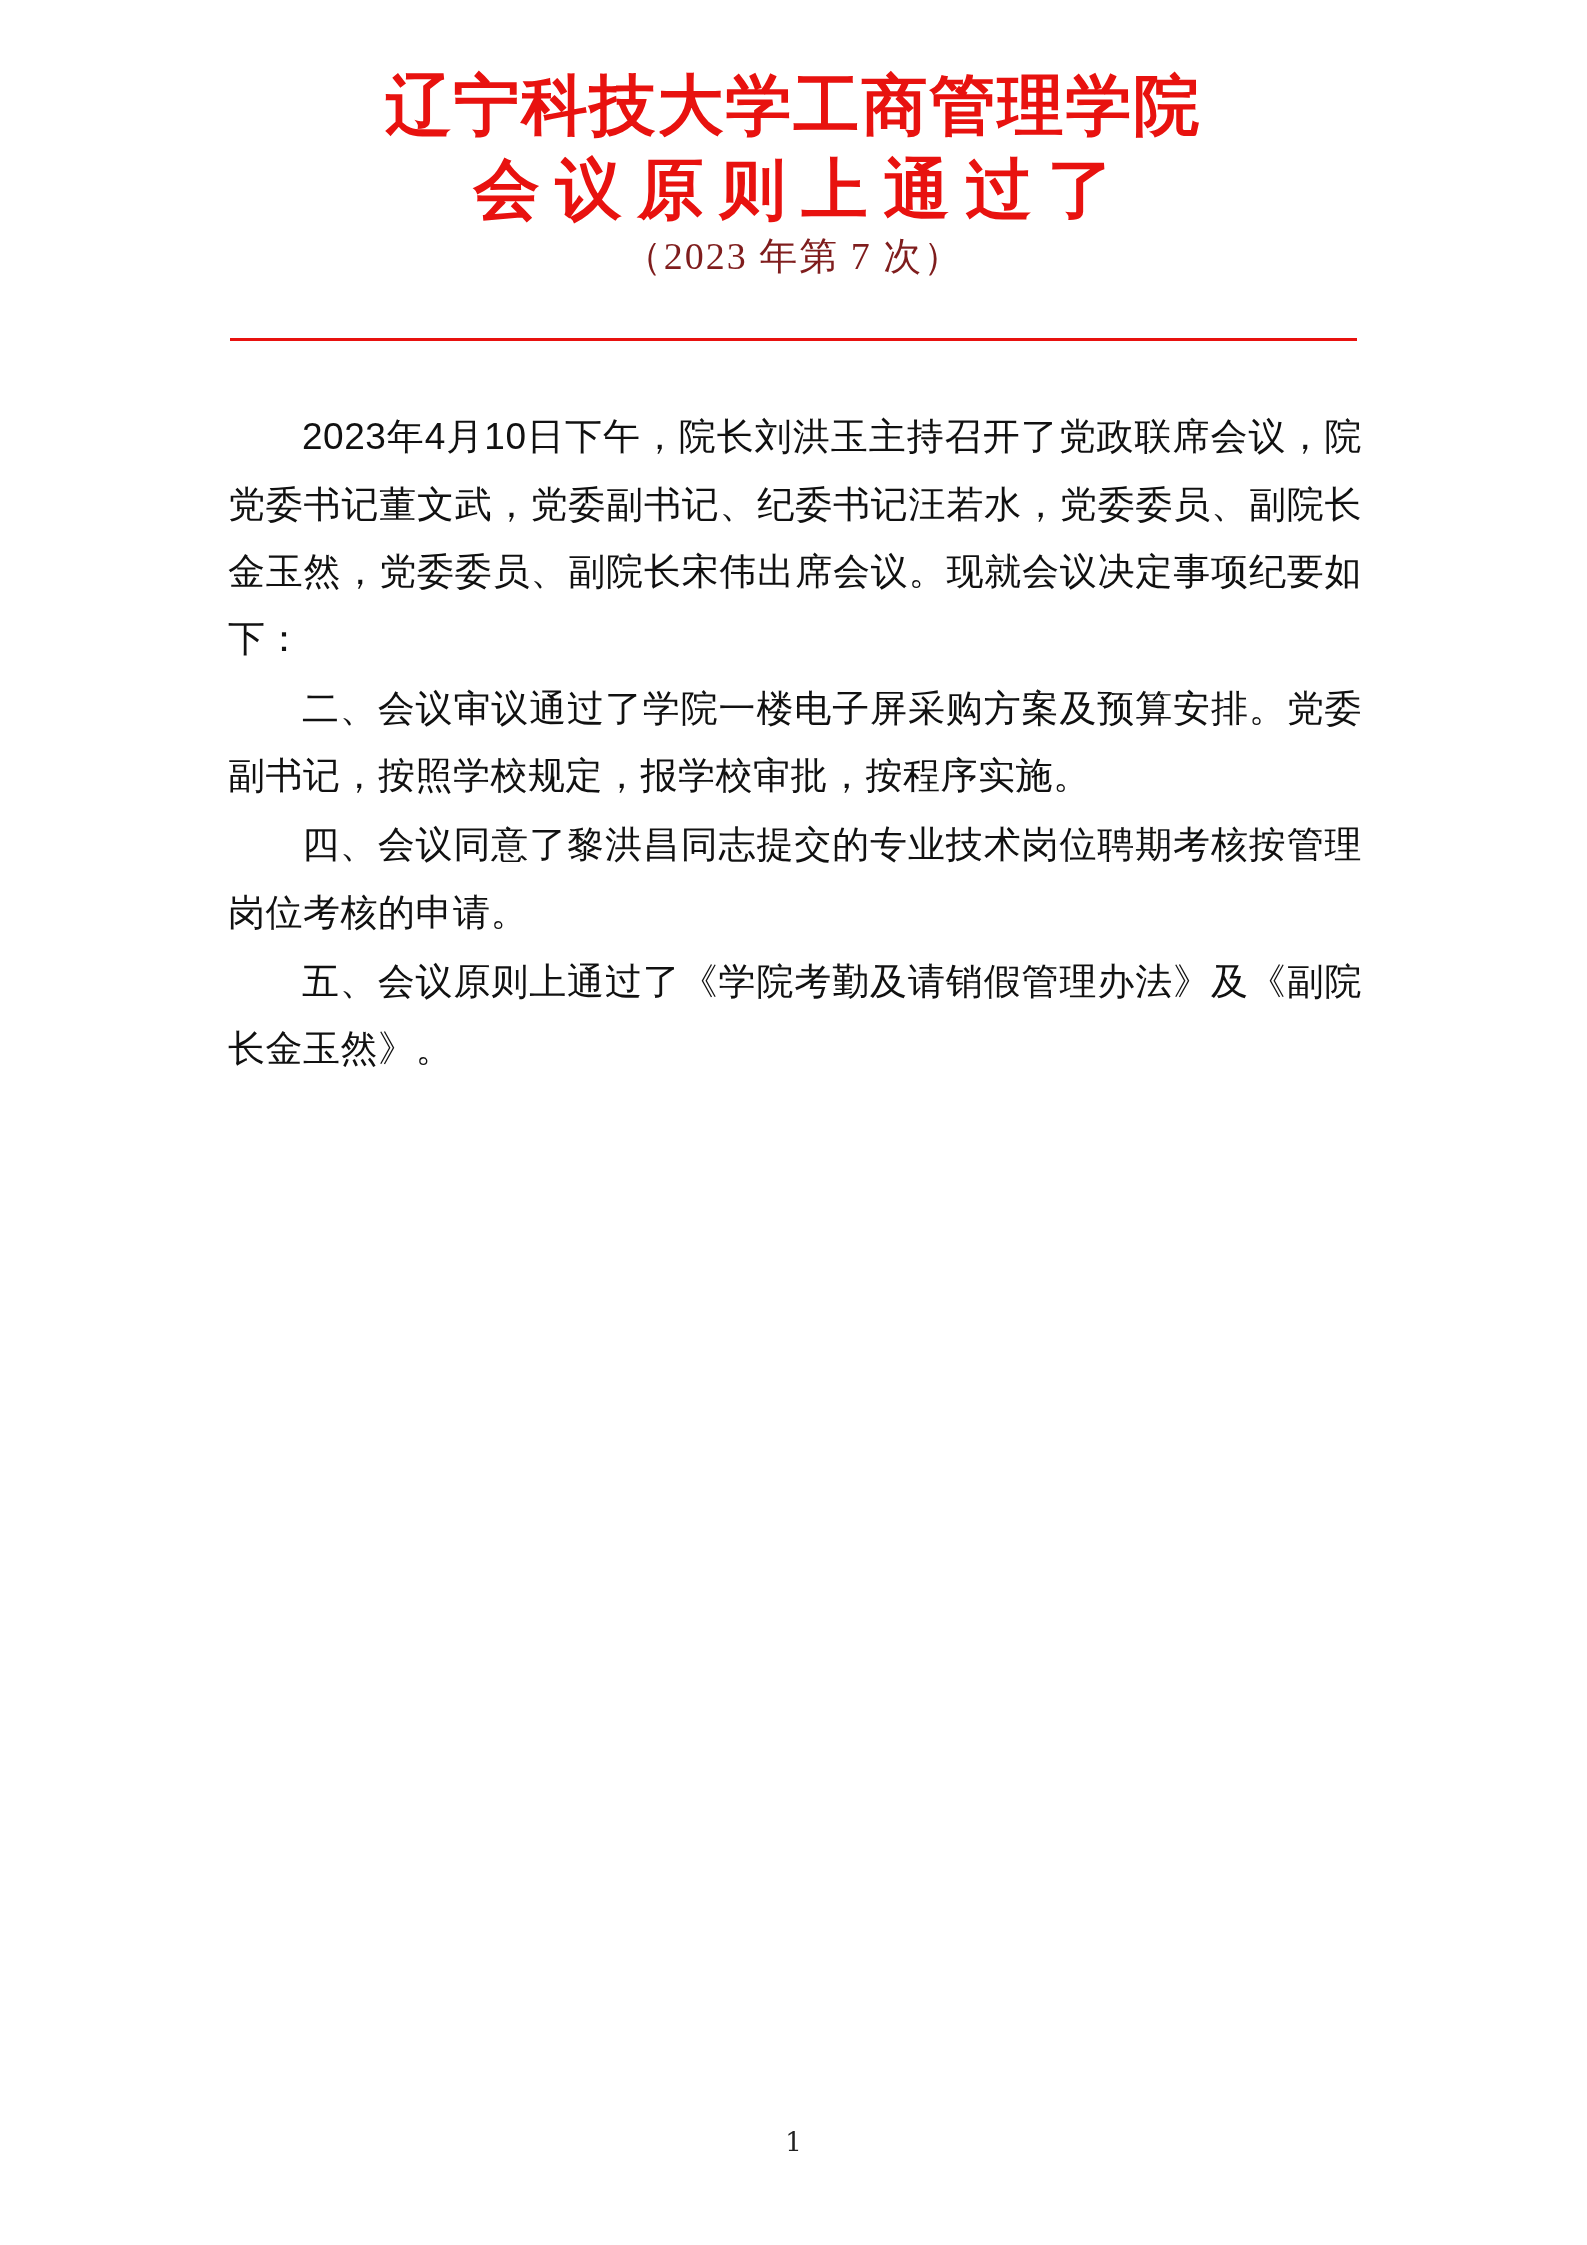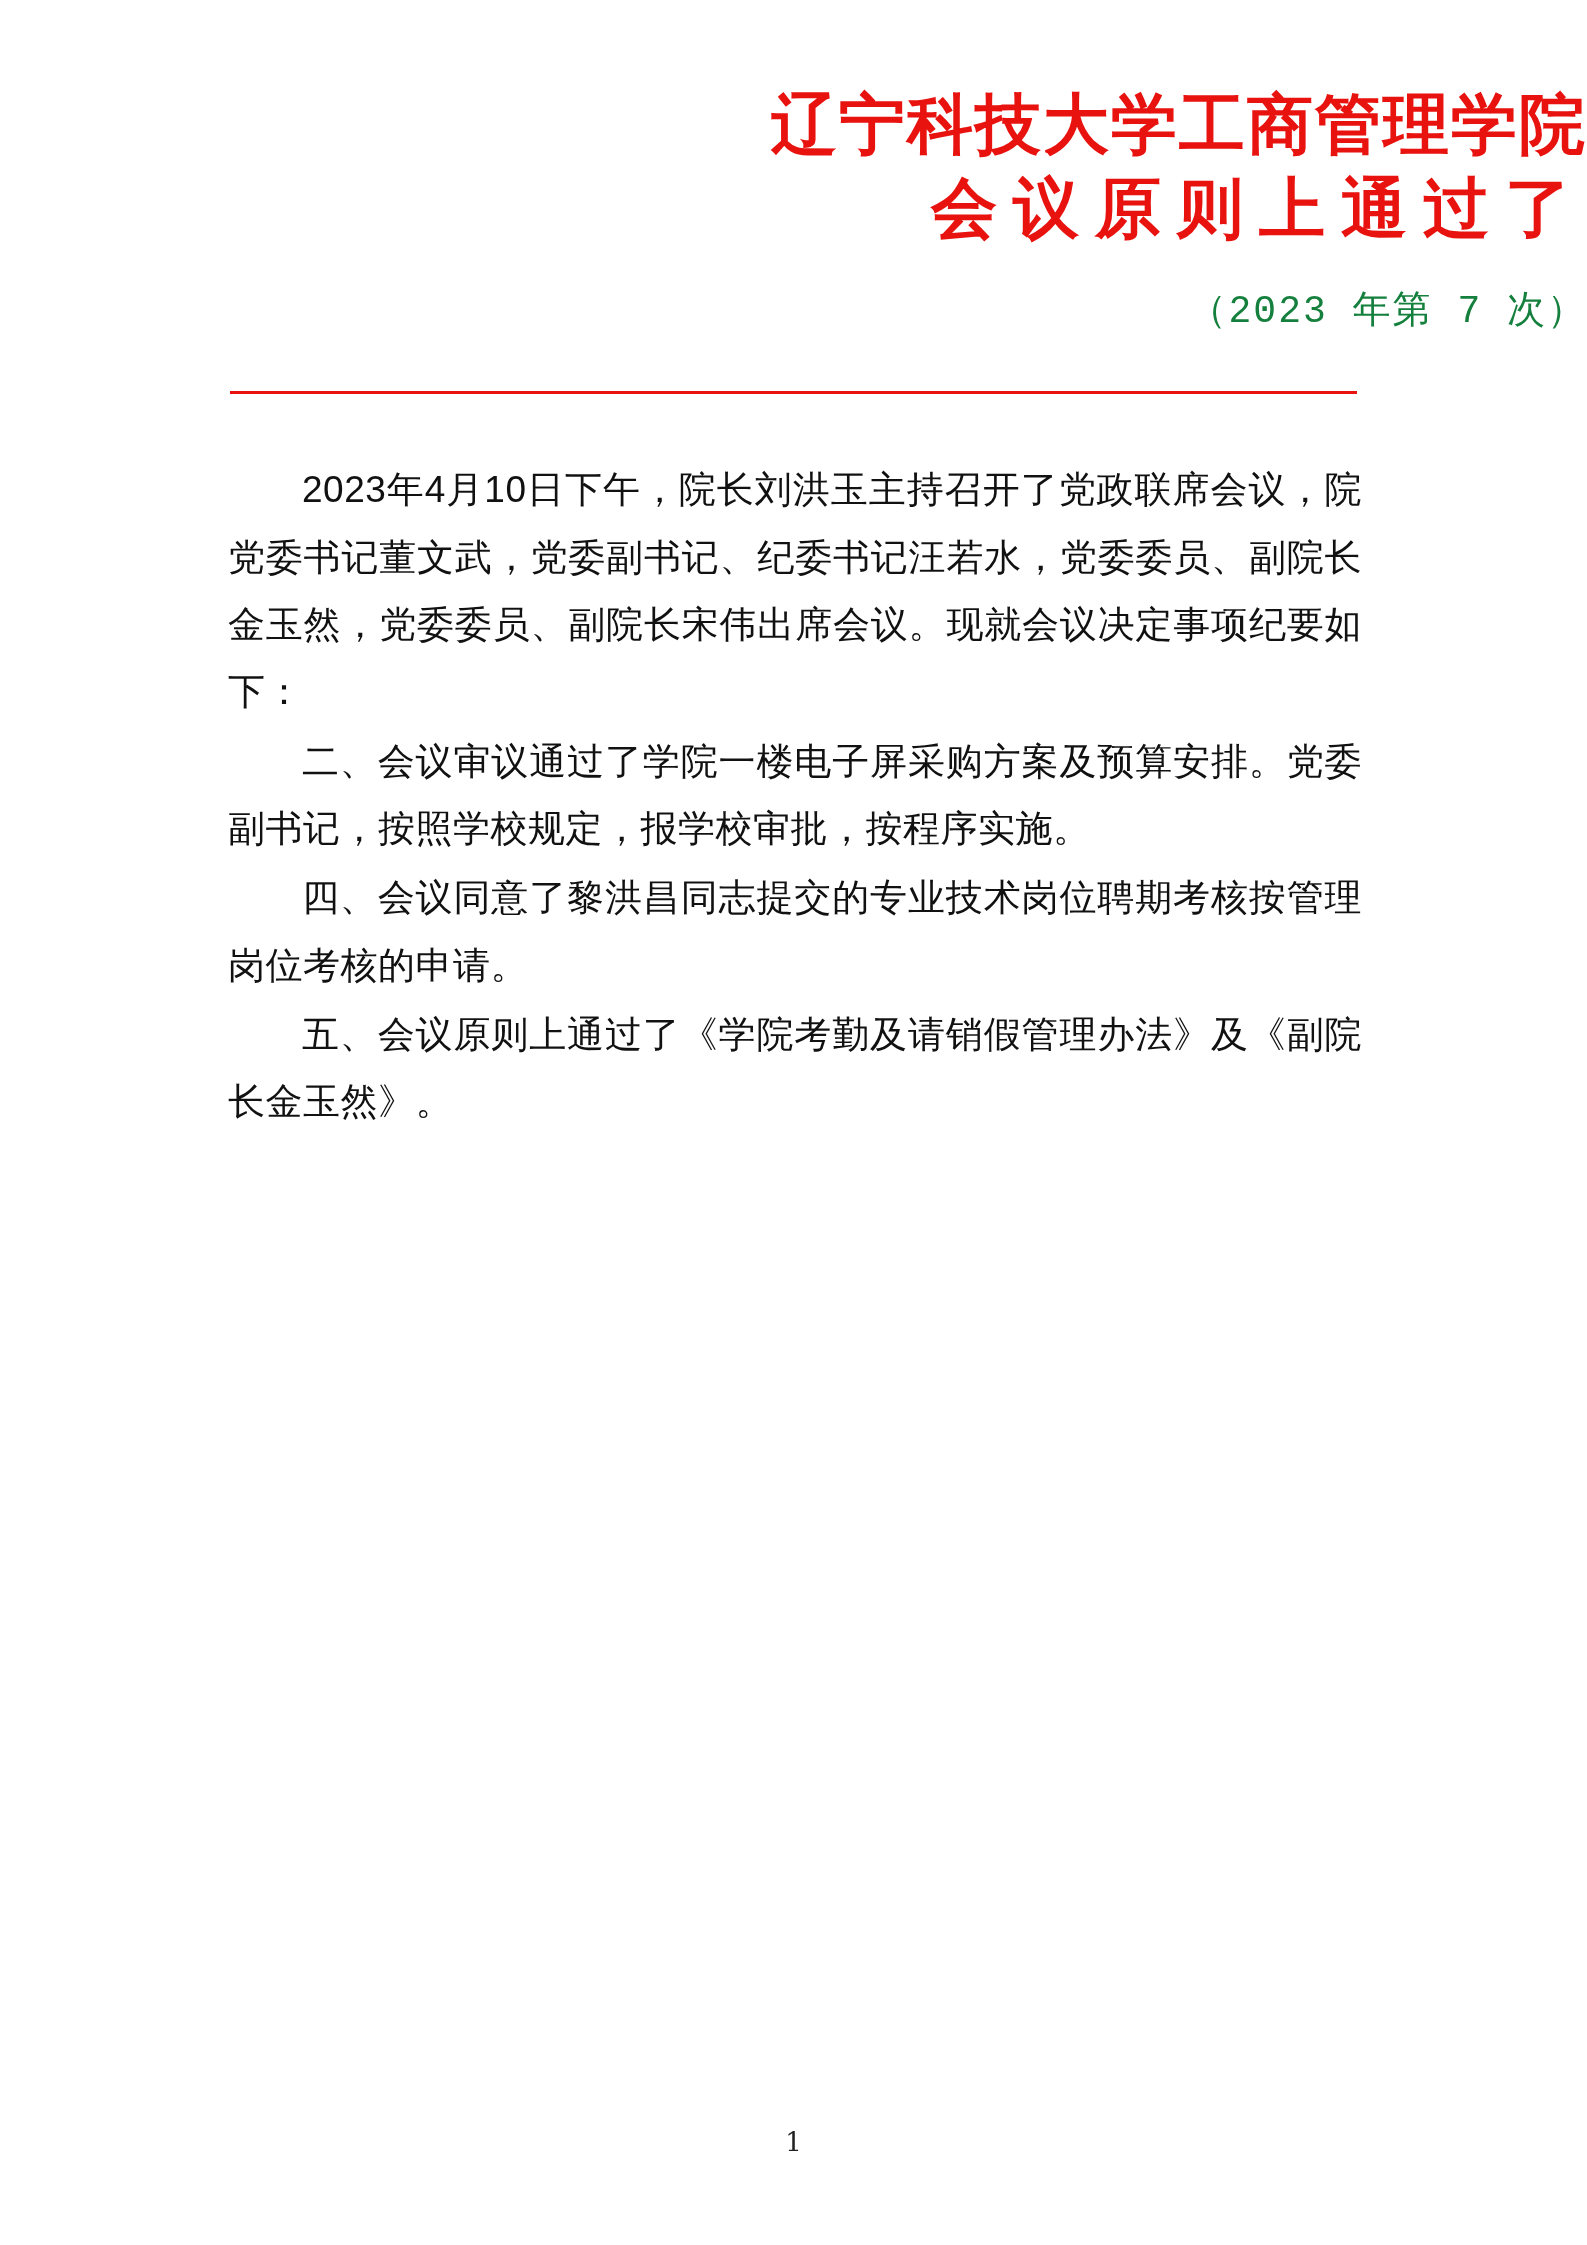--- a/index.html
+++ b/index.html
@@ -11,22 +11,22 @@
     position: relative;
     width: 1587px;
     height: 2245px;
     background: #ffffff;
     margin: 0 auto;
     box-sizing: border-box;
     font-family: "DejaVu Serif", "Liberation Serif", serif;
     overflow: hidden;
   }
   .doc-header {
-    padding-top: 88px;
-    text-align: right;
+    padding-top: 69px;
+    text-align: center;
   }
   .title-line-1 {
     color: #e8120f;
     font-family: "DejaVu Sans", "Liberation Sans", sans-serif;
     font-weight: bold;
     font-size: 66px;
     letter-spacing: 2px;
     line-height: 1.12;
     margin: 0;
     white-space: nowrap;
@@ -35,25 +35,24 @@
     color: #e8120f;
     font-family: "DejaVu Sans", "Liberation Sans", sans-serif;
     font-weight: bold;
     font-size: 66px;
     letter-spacing: 16px;
     line-height: 1.25;
     margin: 6px 0 0 16px;
     white-space: nowrap;
   }
   .doc-number {
-    margin-top: 34px;
     font-size: 38px;
-    color: #15803d;
+    color: #7f1d1d;
     letter-spacing: 2px;
-    font-family: Liberation Mono, monospace;
+    font-family: Liberation Serif, serif;
   }
   .red-rule {
     margin: 56px 230px 0 230px;
     height: 3px;
     background: #e8120f;
   }
   .body-text {
     margin: 62px 225px 0 228px;
     font-size: 37px;
     line-height: 1.82;

